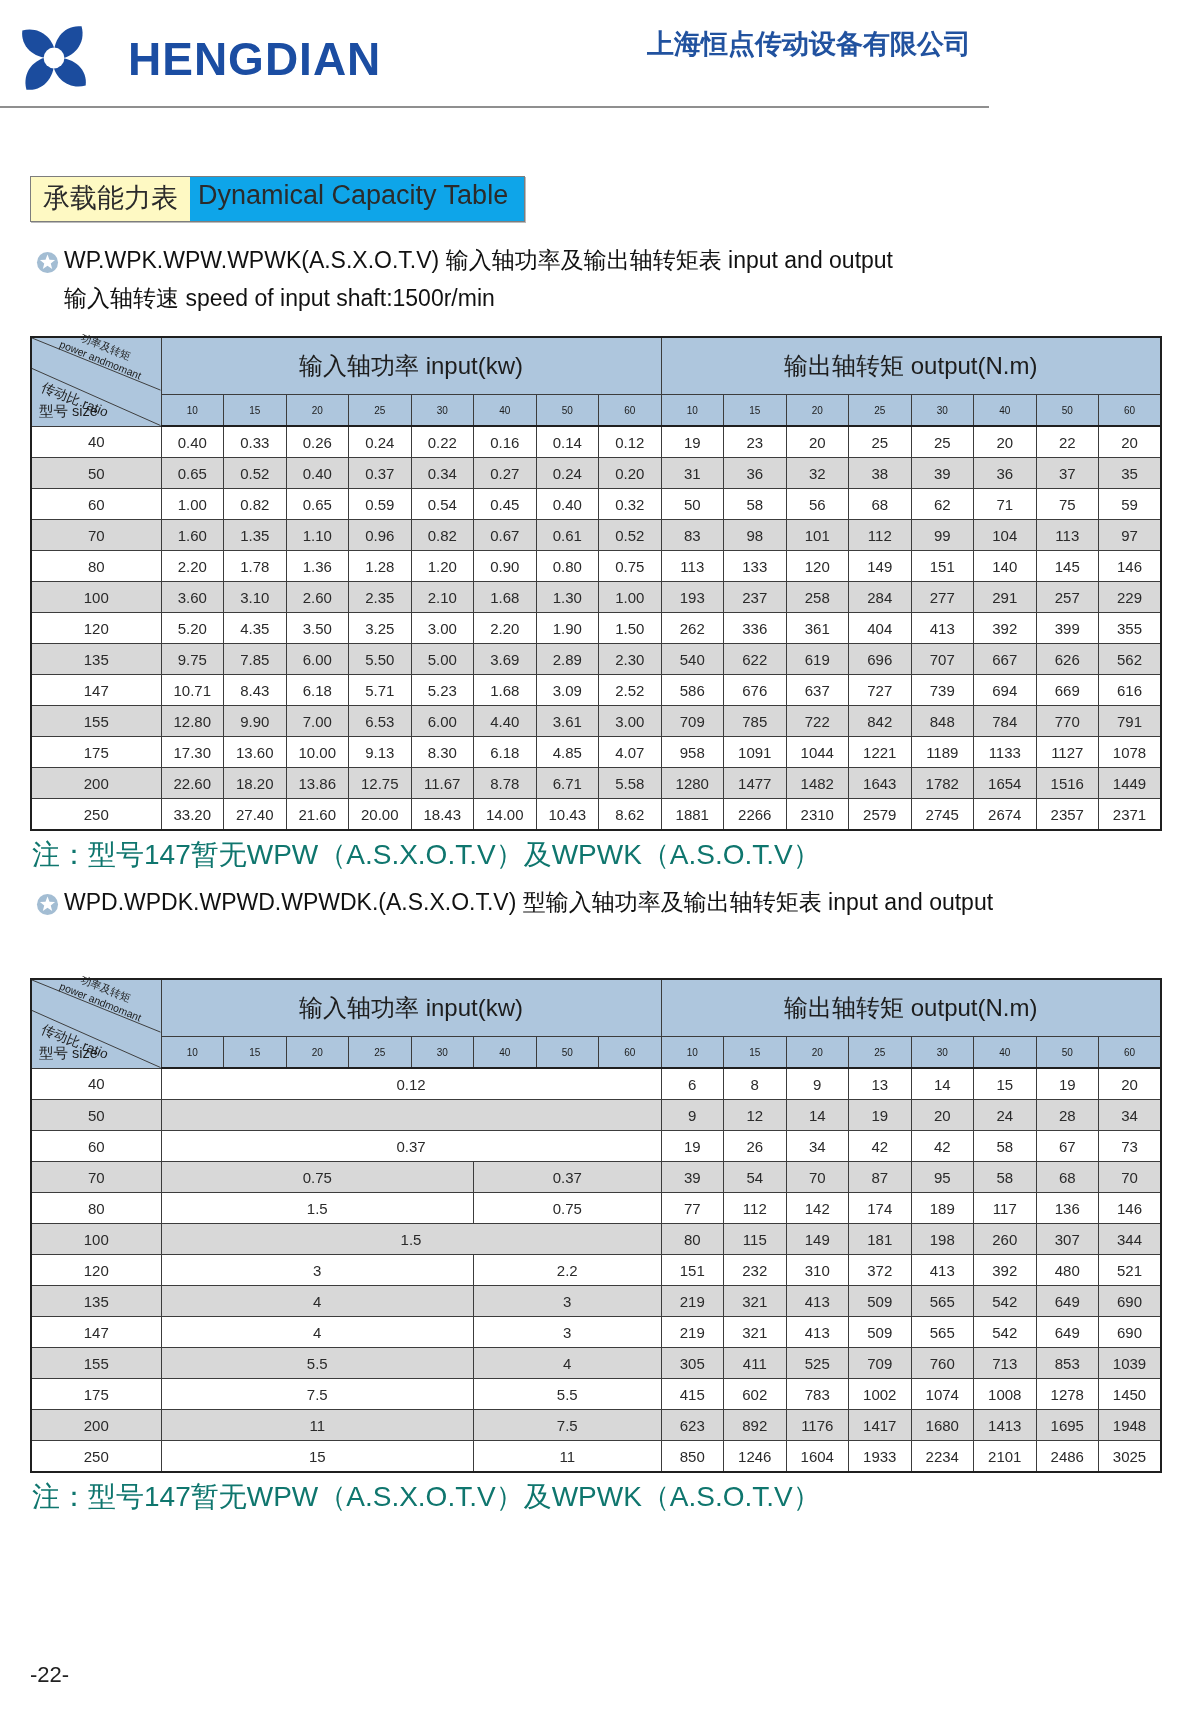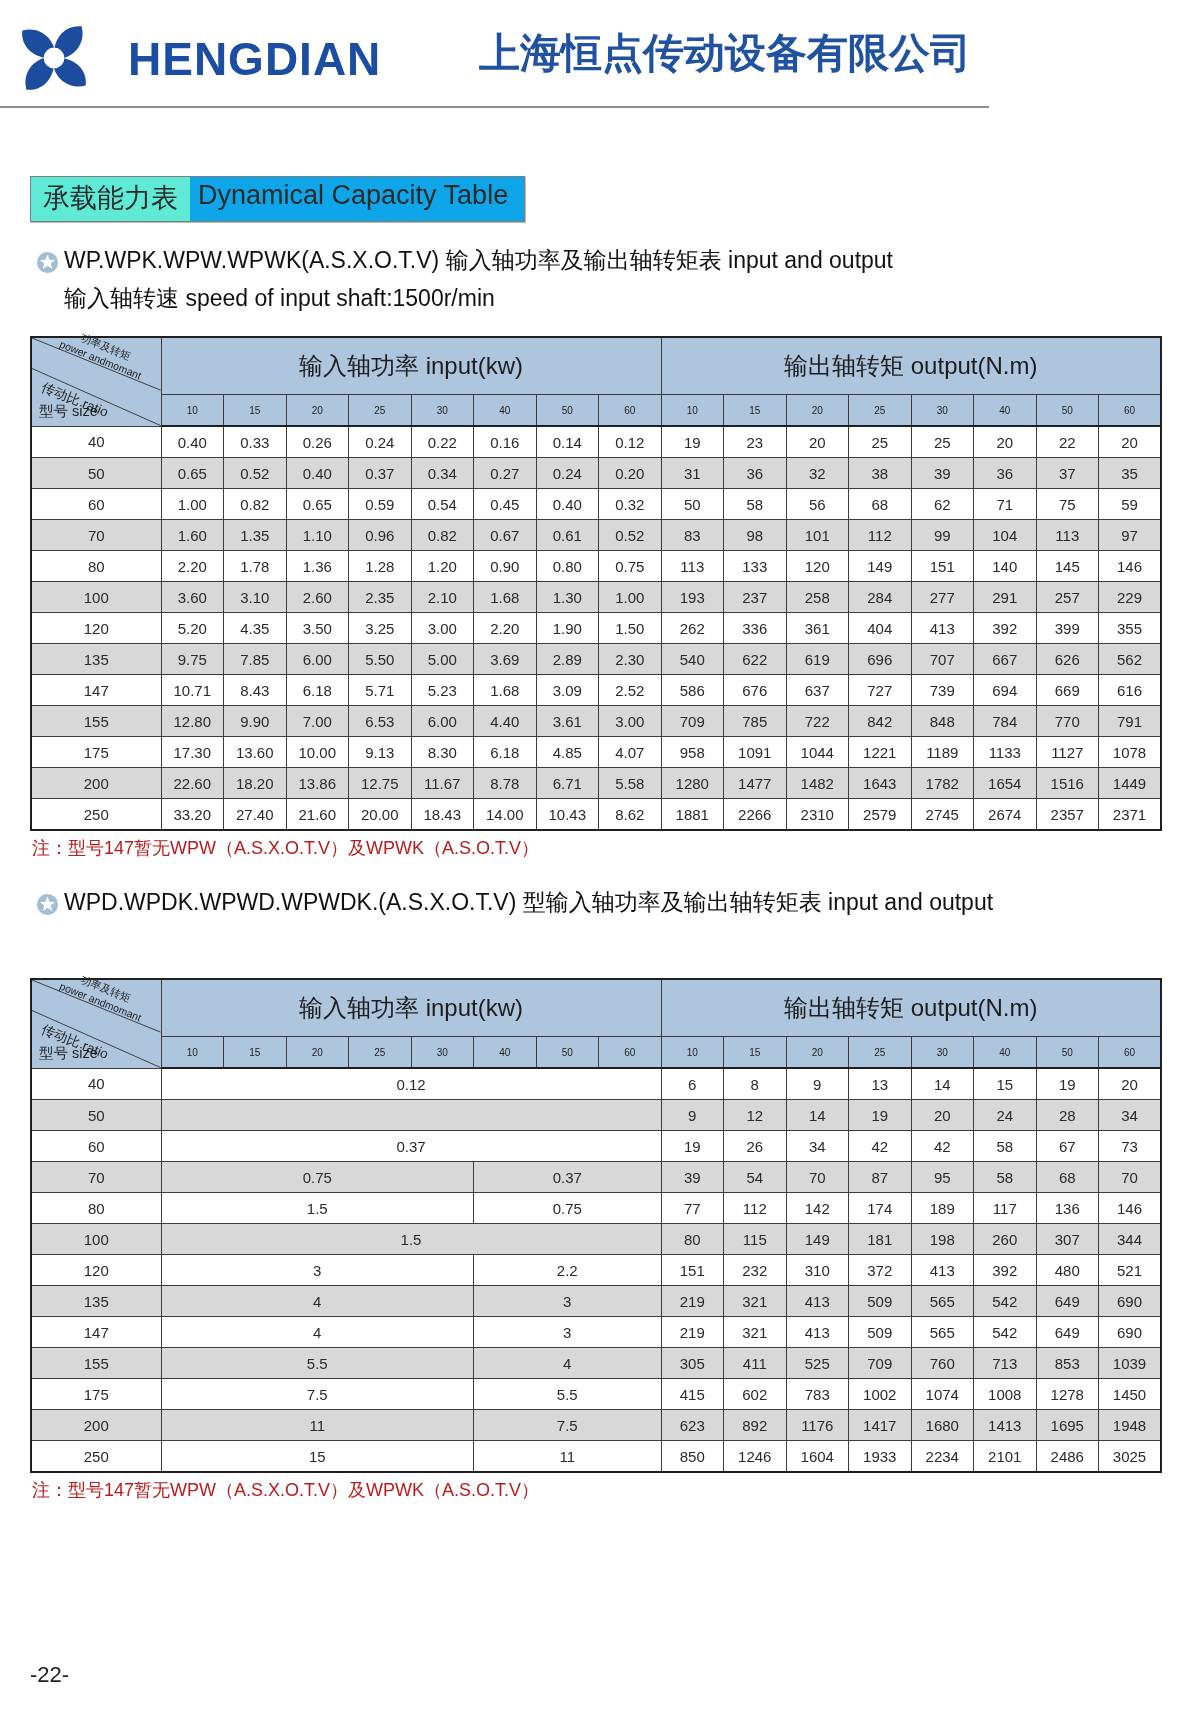--- a/index.html
+++ b/index.html
@@ -5,34 +5,34 @@
   html,body { margin:0; padding:0; background:#ffffff; }
   .page {
     position:relative; width:1191px; height:1713px; background:#fff;
     font-family:"Liberation Sans", sans-serif; color:#1a1a1a; overflow:hidden;
   }
 
   
   .header { position:absolute; left:0; top:0; width:989px; height:106px; border-bottom:2px solid #8f8f8f; }
   .logo { position:absolute; left:14px; top:18px; }
   .brand { position:absolute; left:128px; top:32px; font-size:46px; font-weight:bold; color:#1b4da2; letter-spacing:1px; }
-  .company { position:absolute; right:18px; top:26px; font-family:"Liberation Serif", serif; font-weight:bold; font-size:41px; color:#21529f; white-space:nowrap; }
+  .company { position:absolute; right:18px; top:26px; font-family:"Liberation Serif", serif; font-weight:bold; font-size:27px; color:#21529f; white-space:nowrap; }
 
   
   .title-bar { position:absolute; left:30px; top:176px; display:inline-flex; border:1px solid #7d7d7d; box-shadow:1px 1px 0 #bbb; }
-  .title-zh { background:#5eead4; padding:3px 12px 5px 12px; font-size:27px; color:#2b2b2b;font-family:Liberation Serif, serif; }
+  .title-zh { background:#fef9c3; padding:3px 12px 5px 12px; font-size:27px; color:#2b2b2b;font-family:Liberation Serif, serif; }
   .title-en { background:#0ea5e9; padding:3px 16px 5px 8px; font-size:27px; color:#2b2b2b; white-space:nowrap; }
 
   
   .sec { position:absolute; left:64px; font-size:23px; line-height:36px; color:#111; }
   .sec .star { position:absolute; left:-28px; top:6px; }
   .sec .l2 { margin-top:2px; }
 
   
-  .note { position:absolute; left:32px; font-size:18px; color:#b91c1c; }
+  .note { position:absolute; left:32px; font-size:28px; color:#0f766e; }
   .pagenum { position:absolute; left:30px; top:1662px; font-size:22px; color:#222; }
 
   
   .cap-table { position:absolute; left:30px; border-collapse:collapse; table-layout:fixed; width:1130px; border:2px solid #1f1f1f; }
   .cap-table th, .cap-table td { border:1px solid #3c3c3c; text-align:center; padding:0; }
   .cap-table thead th { background:#aec6dd; font-weight:normal; color:#1d1d1d; }
   .cap-table th.grp { height:56px; font-size:24px; }
   .cap-table tr.colrow th { height:30px; font-size:10px; border-bottom:2px solid #1f1f1f;margin-top:20px; }
   .cap-table tbody td { height:30px; font-size:15px; color:#2a2a2a; background:#fff; }
   .cap-table tbody tr.shade td { background:#d8d8d8; }

